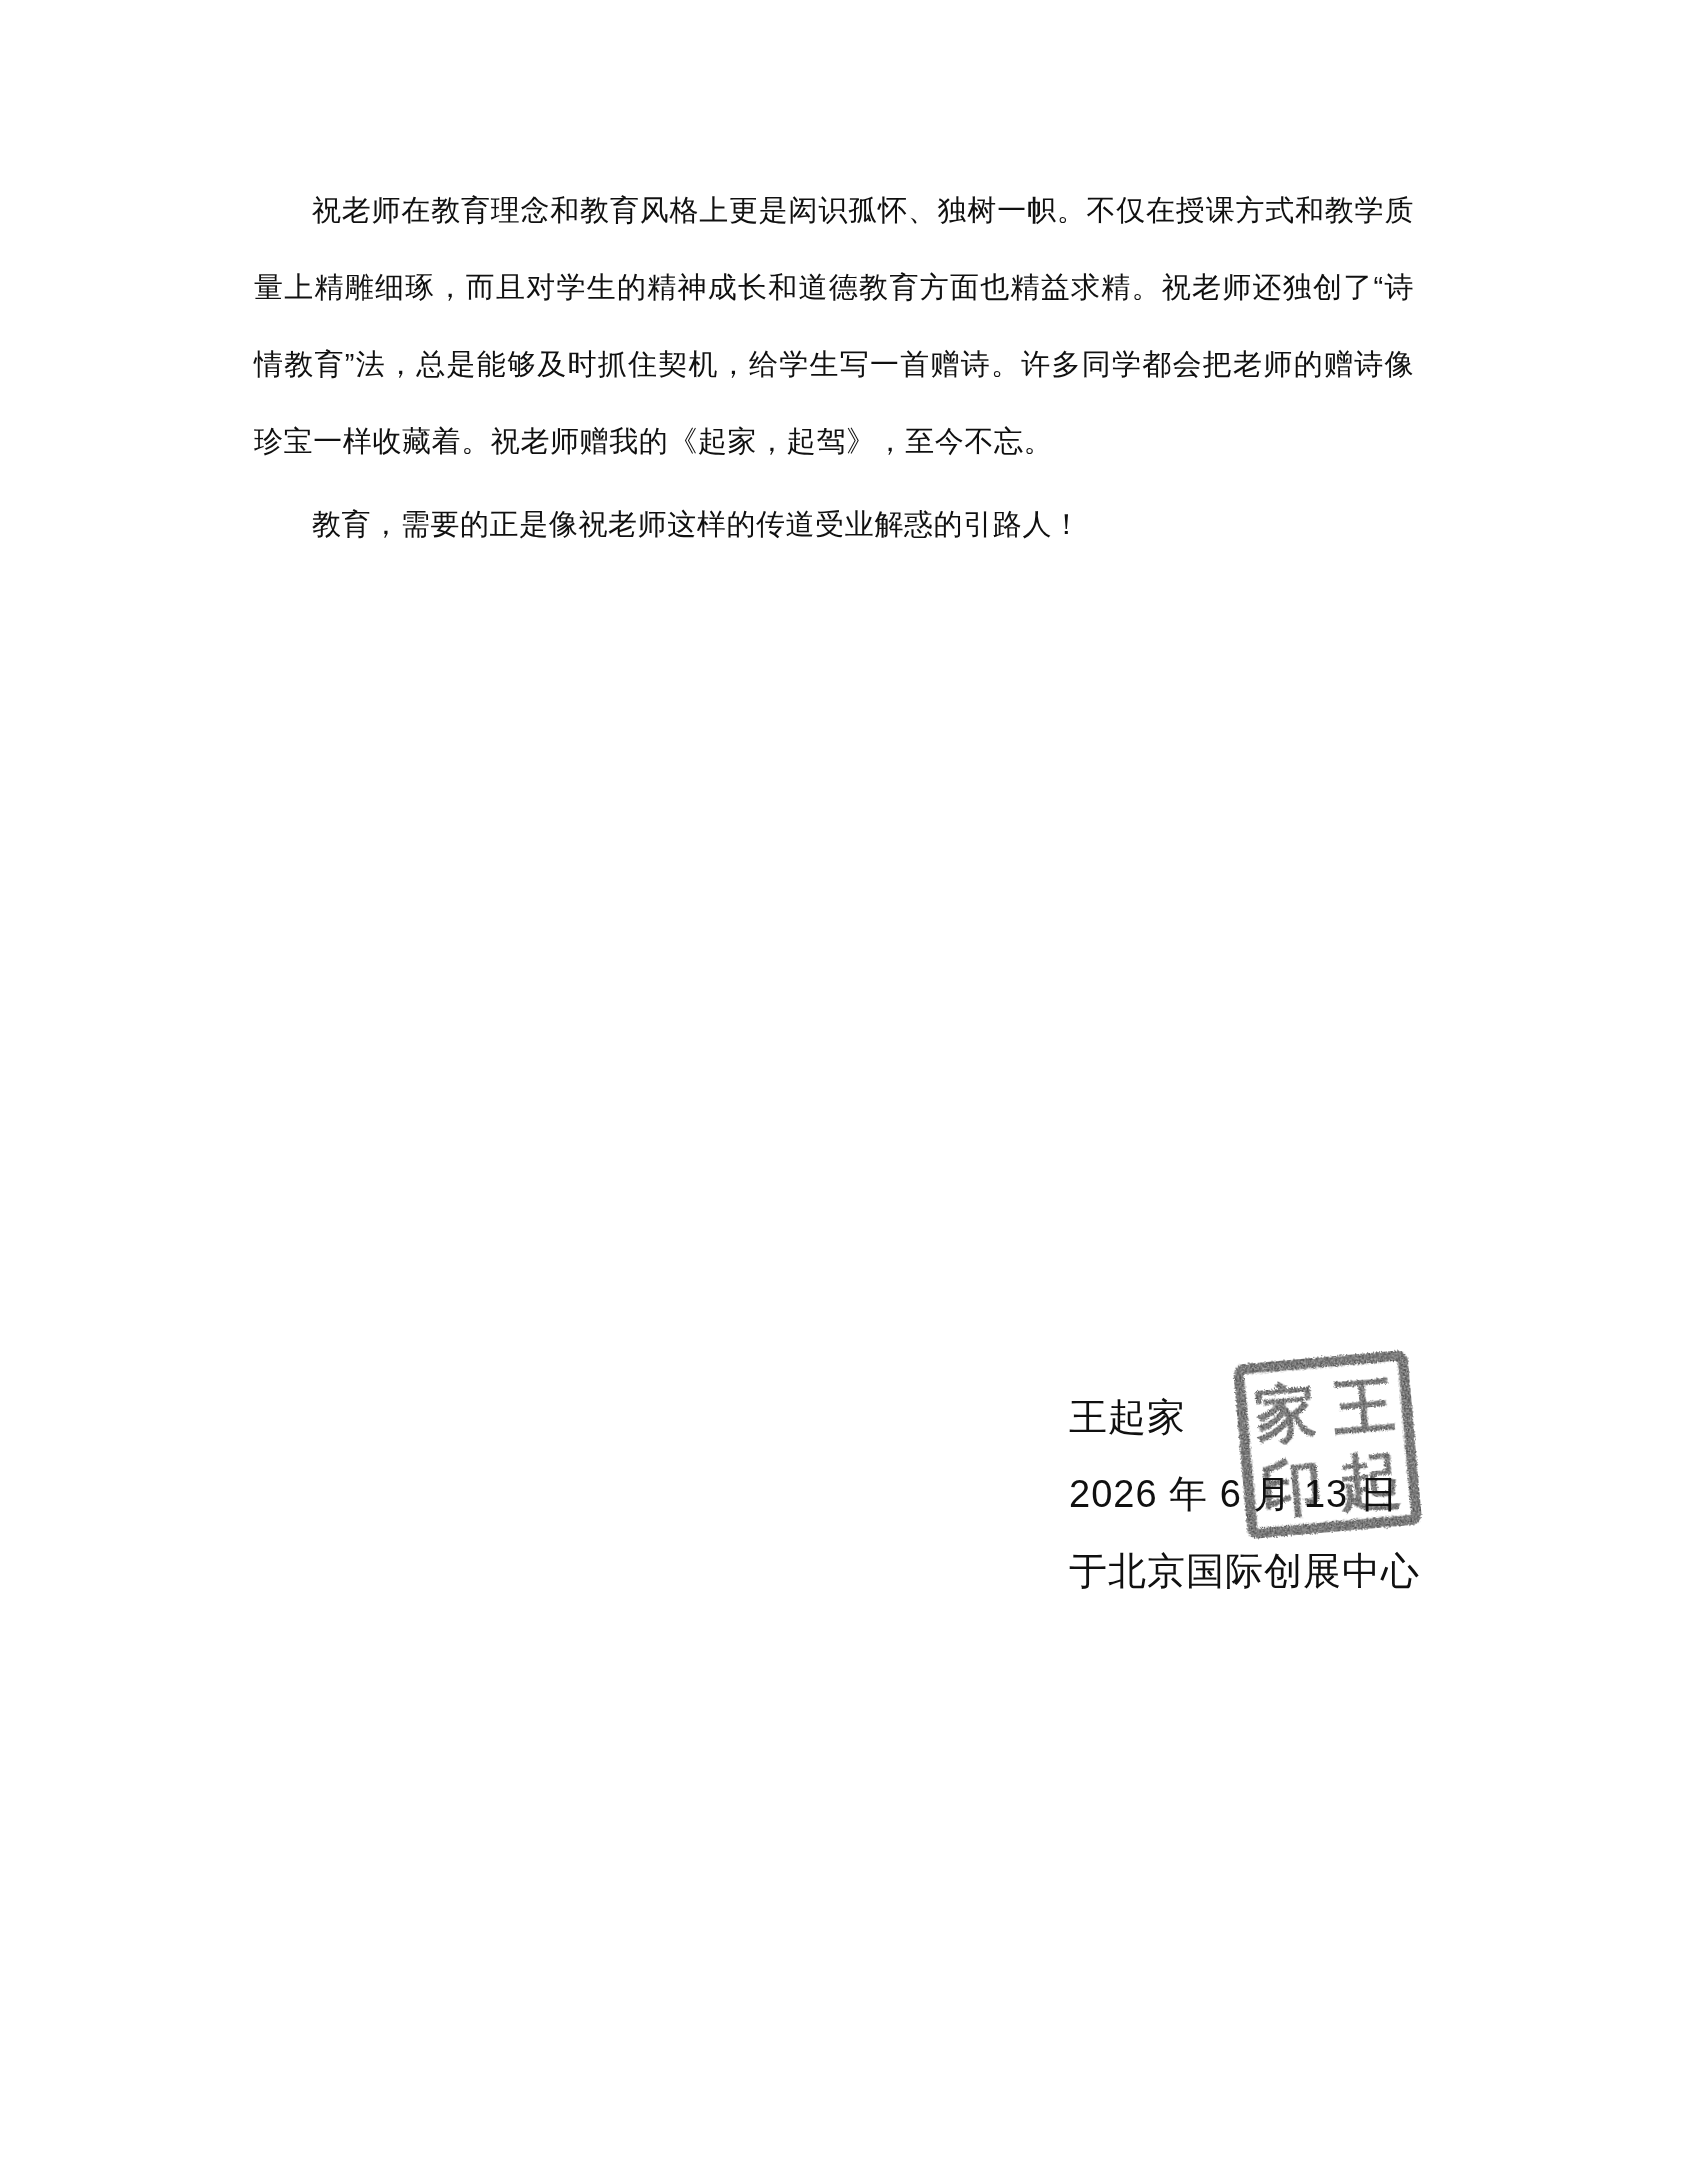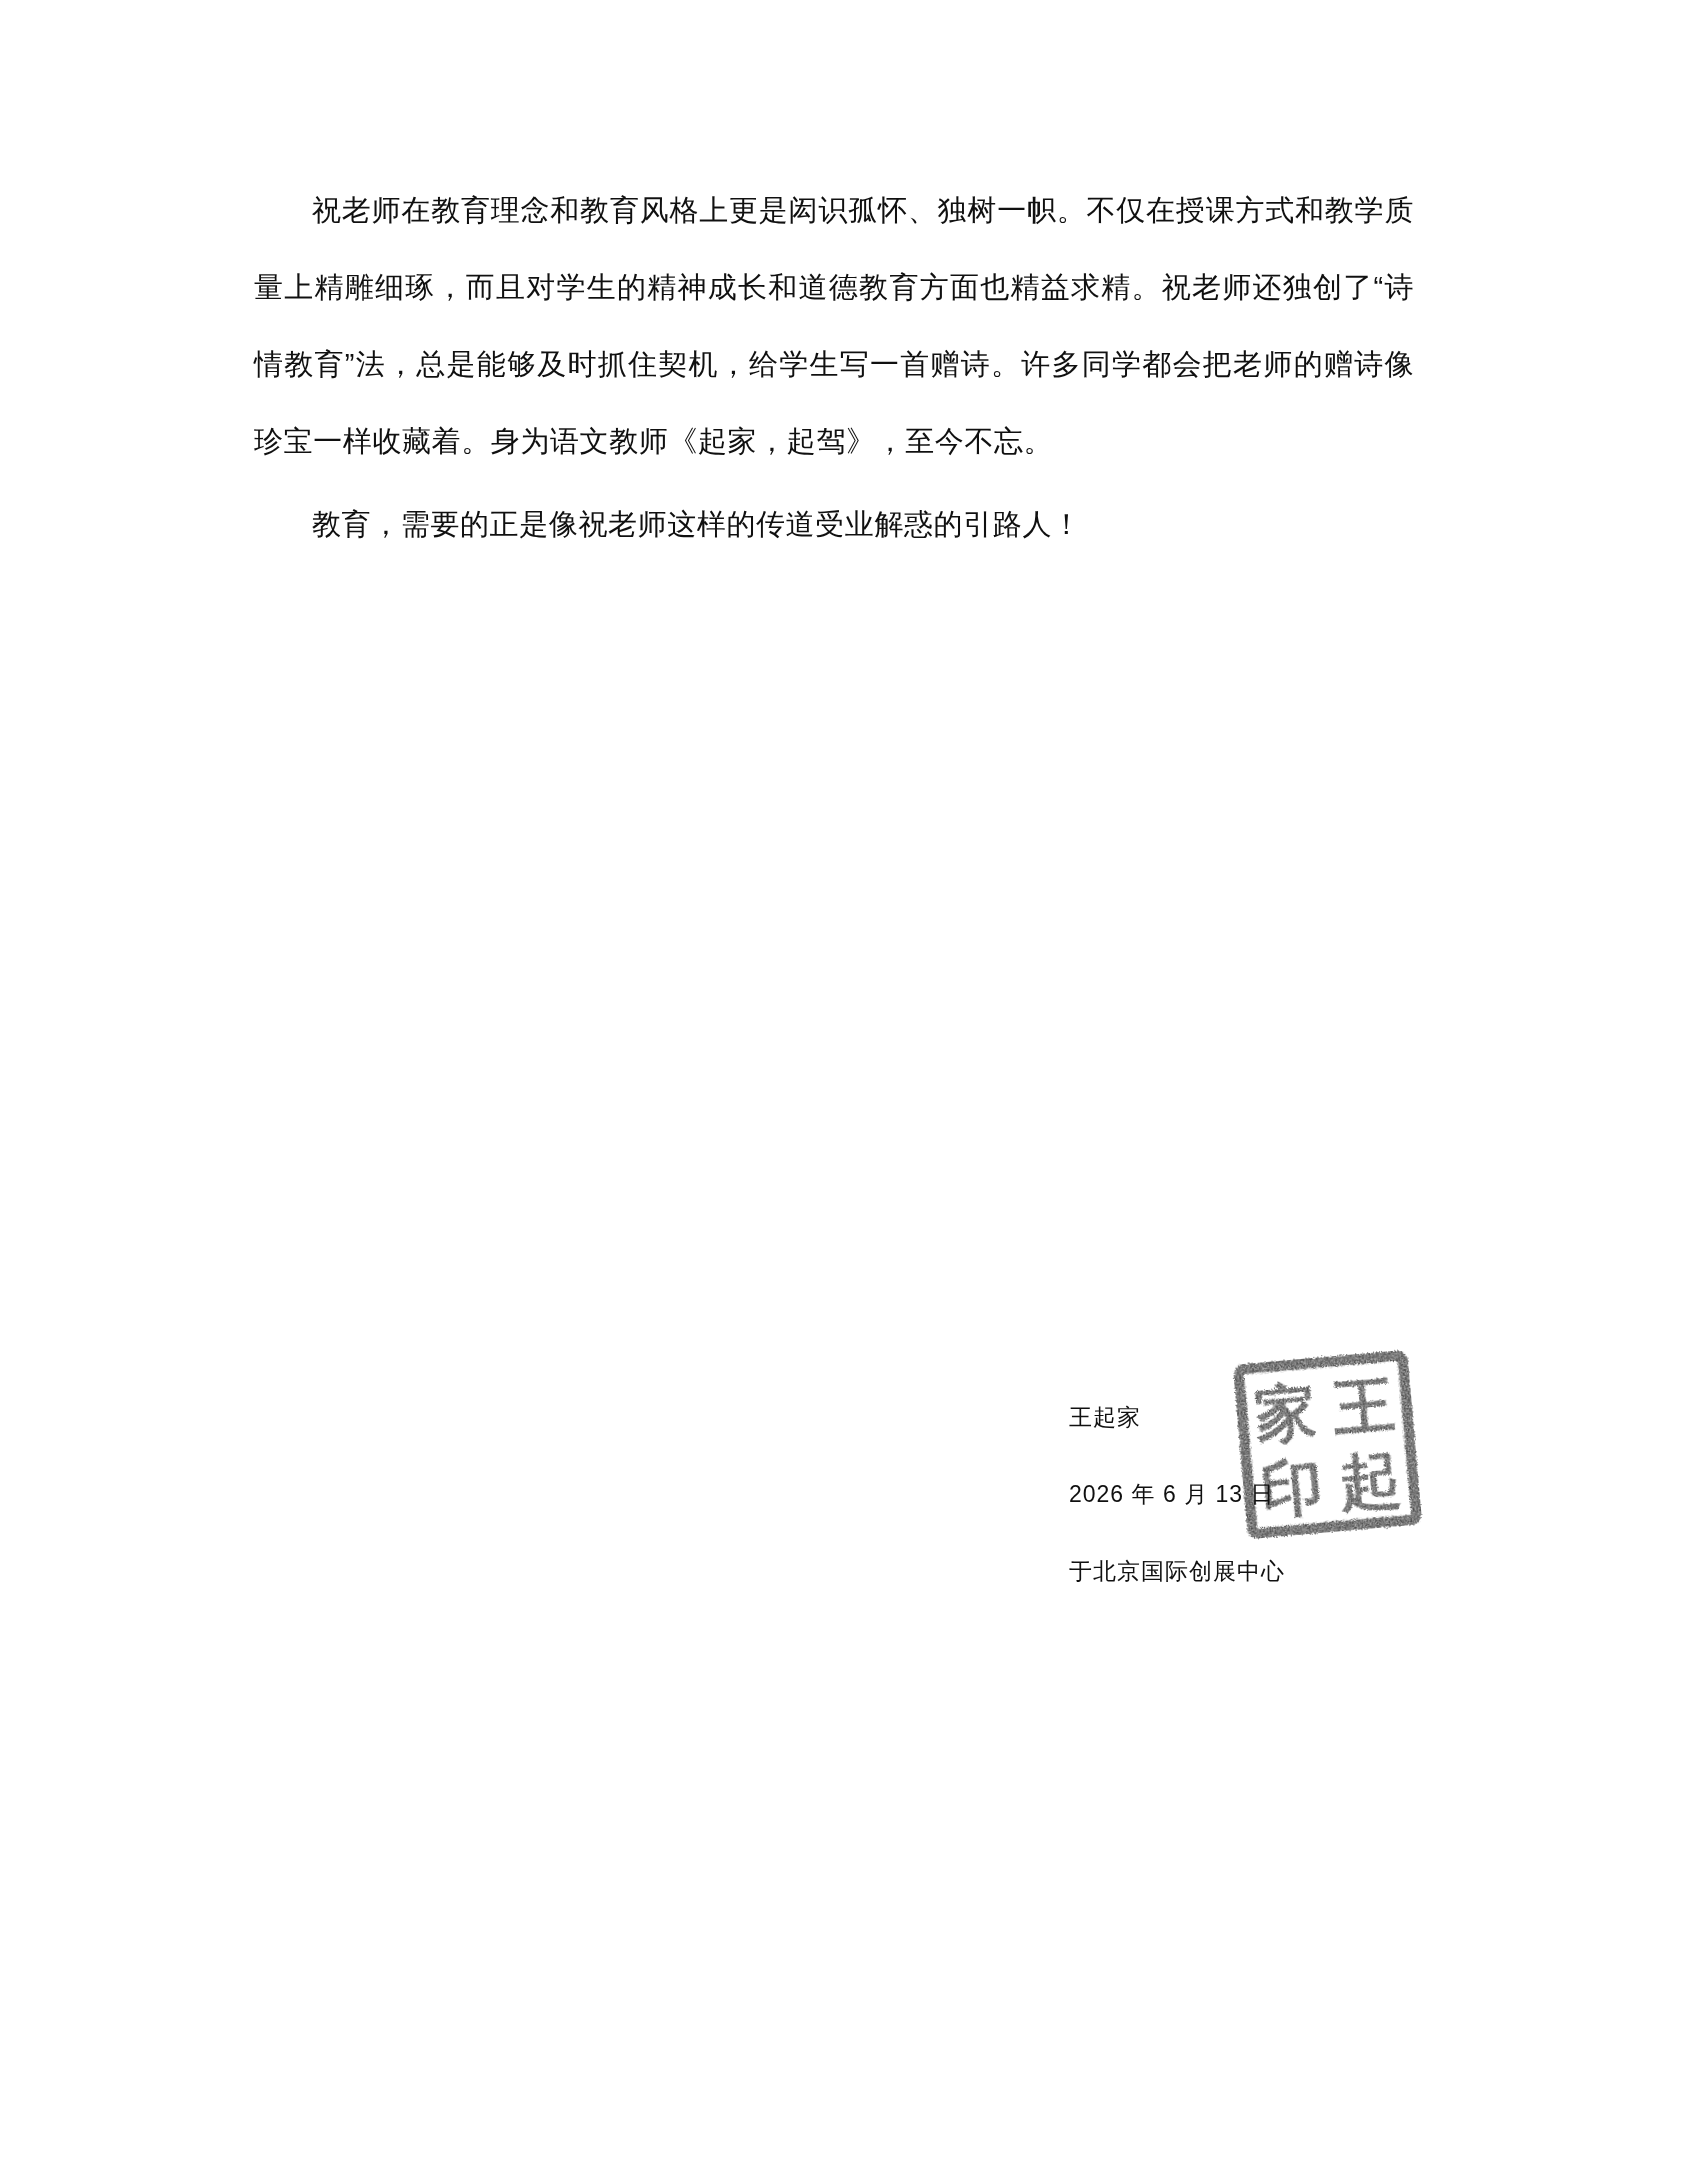--- a/index.html
+++ b/index.html
@@ -40,21 +40,21 @@
   .para:last-child {
     margin-bottom: 0;
   }
   .sign-block {
     position: absolute;
     left: 1069px;
     top: 1379px;
     width: 414px;
   }
   .sign-line {
-    font-size: 23px;
+    font-size: 38px;
     line-height: 77px;
     color: #101010;
     letter-spacing: 1px;
     white-space: nowrap;
     position: relative;
     z-index: 3;
   }
   .seal {
     position: absolute;
     left: 165px;
@@ -70,21 +70,21 @@
     width: 100%;
     height: 100%;
   }
 </style>
 </head>
 <body>
 
 <div class="page">
 
   <div class="doc-body">
-    <p class="para">祝老师在教育理念和教育风格上更是闳识孤怀、独树一帜。不仅在授课方式和教学质量上精雕细琢，而且对学生的精神成长和道德教育方面也精益求精。祝老师还独创了“诗情教育”法，总是能够及时抓住契机，给学生写一首赠诗。许多同学都会把老师的赠诗像珍宝一样收藏着。身为语文教师《起家，起驾》，至今不忘。</p>
+    <p class="para">祝老师在教育理念和教育风格上更是闳识孤怀、独树一帜。不仅在授课方式和教学质量上精雕细琢，而且对学生的精神成长和道德教育方面也精益求精。祝老师还独创了“诗情教育”法，总是能够及时抓住契机，给学生写一首赠诗。许多同学都会把老师的赠诗像珍宝一样收藏着。祝老师赠我的《起家，起驾》，至今不忘。</p>
     <p class="para">教育，需要的正是像祝老师这样的传道受业解惑的引路人！</p>
   </div>
 
   <div class="sign-block">
 
     <div class="seal">
       <svg viewBox="0 0 200 200" xmlns="http://www.w3.org/2000/svg">
         <defs>
           <filter id="rough">
             <feTurbulence type="fractalNoise" baseFrequency="0.9" numOctaves="3" seed="7" result="n"></feTurbulence>

